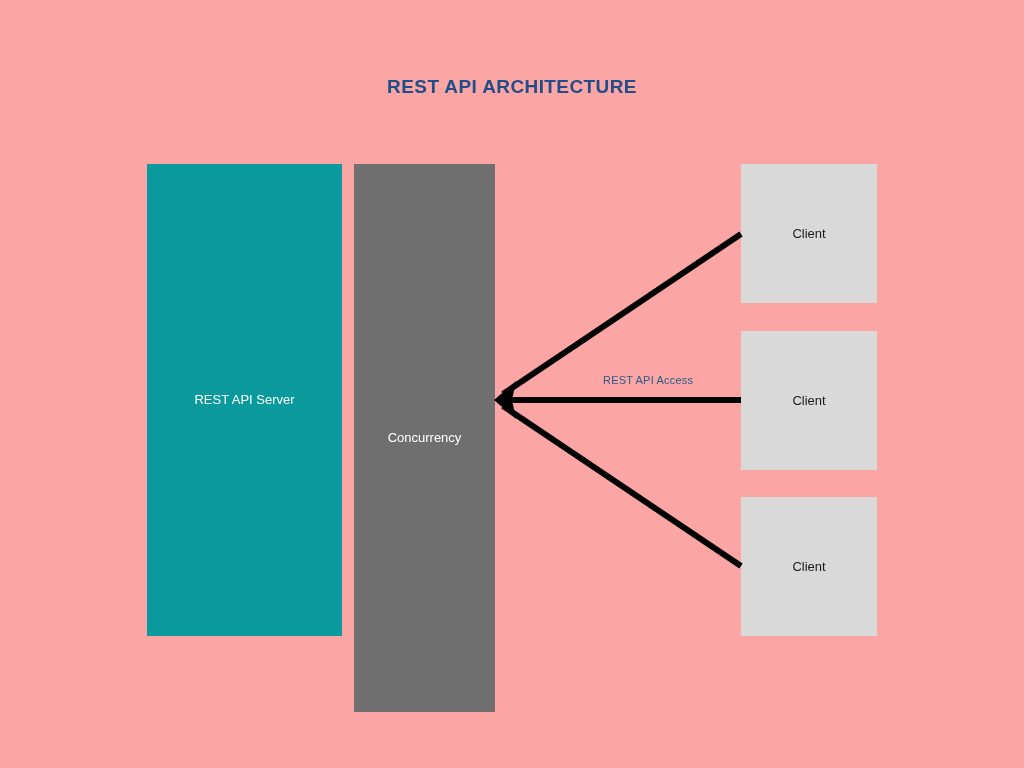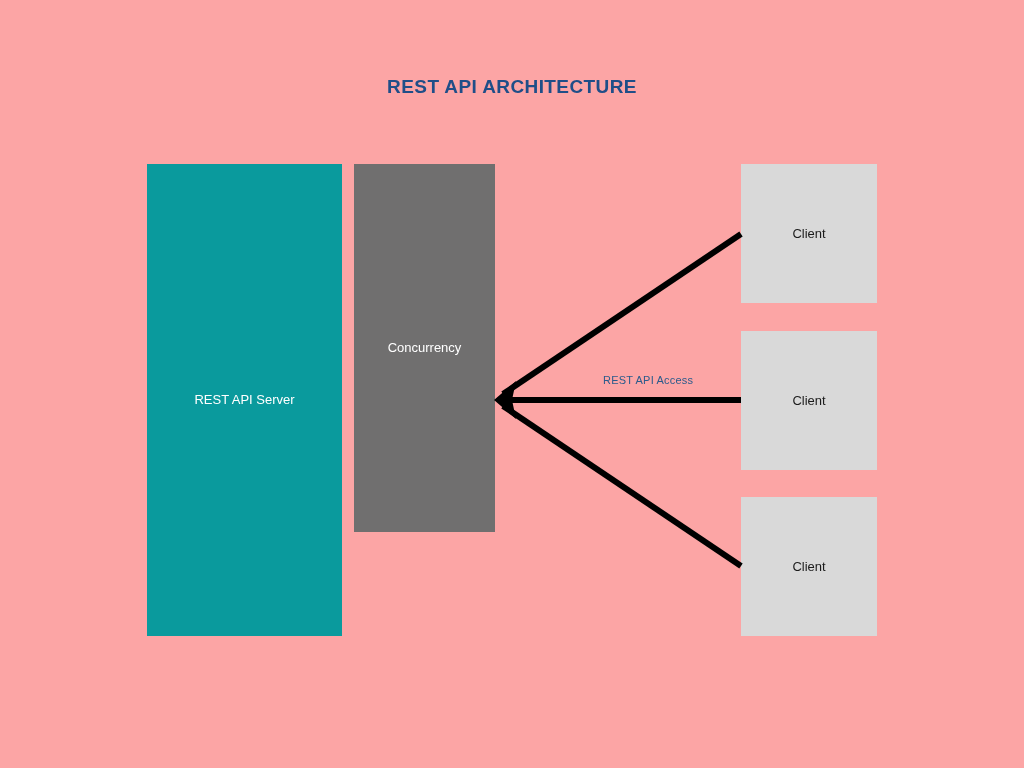--- a/index.html
+++ b/index.html
@@ -57,21 +57,21 @@
     background: #0a9a9d;
   }
   .server-box .box-label {
     color: #ffffff;
   }
 
   .concurrency-box {
     left: 354px;
     top: 164px;
     width: 141px;
-    height: 368px;
+    height: 548px;
     background: #706f6f;
   }
   .concurrency-box .box-label {
     color: #ffffff;
   }
 
   .client-box {
     left: 741px;
     width: 136px;
     background: #d9d9d9;

